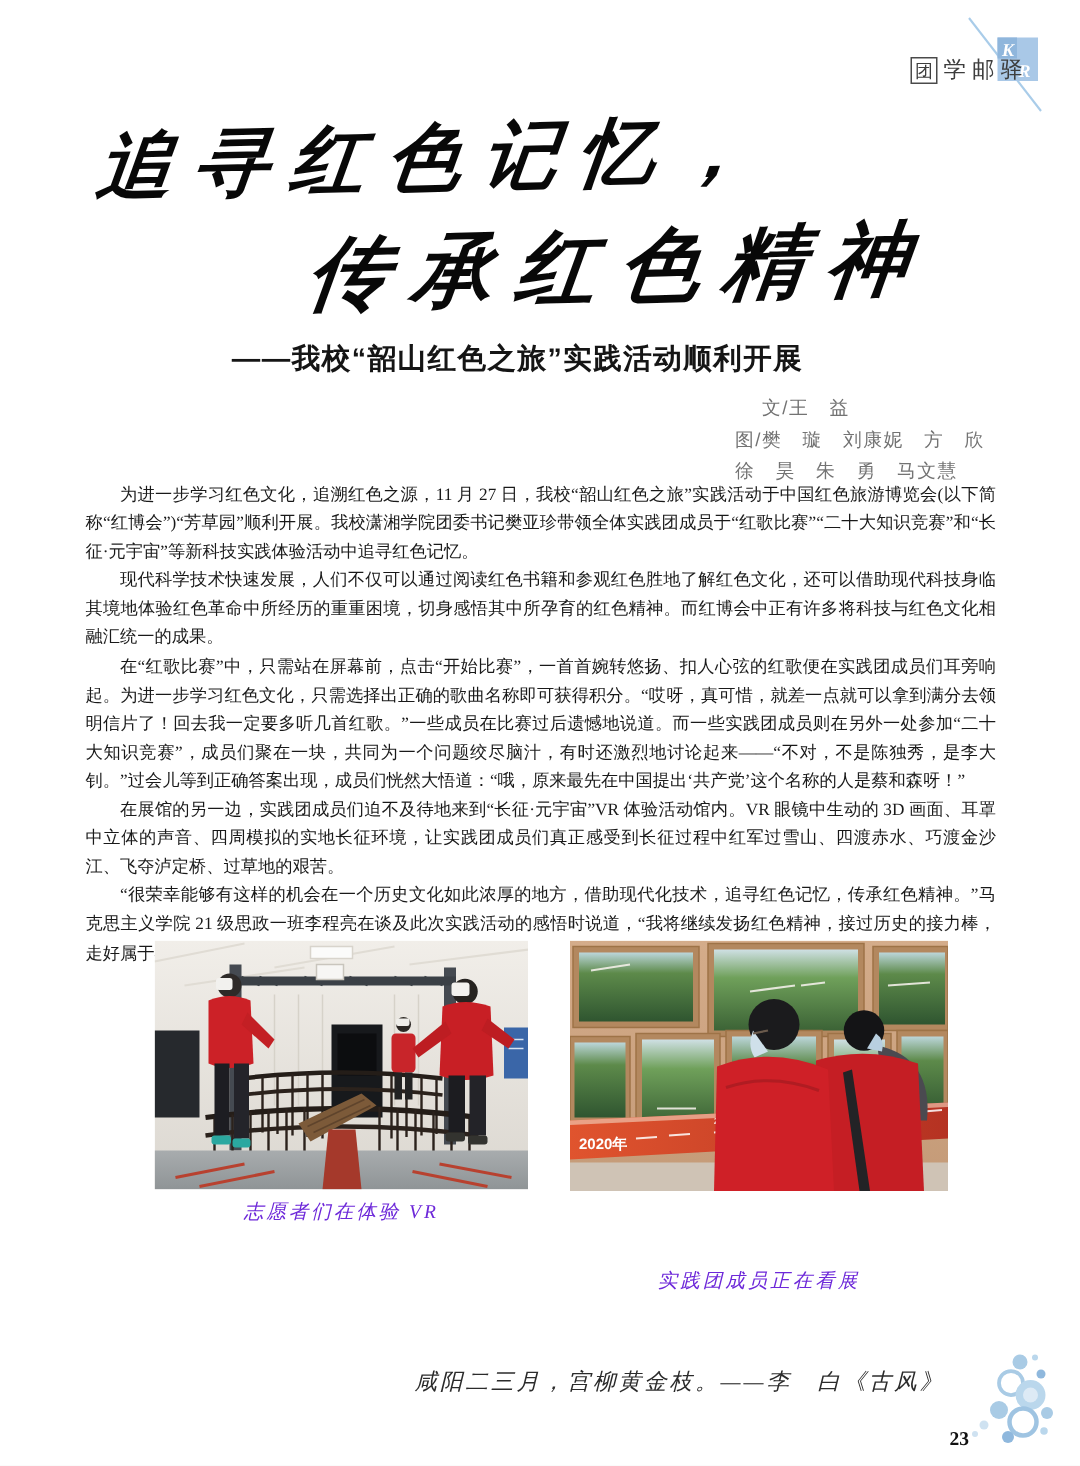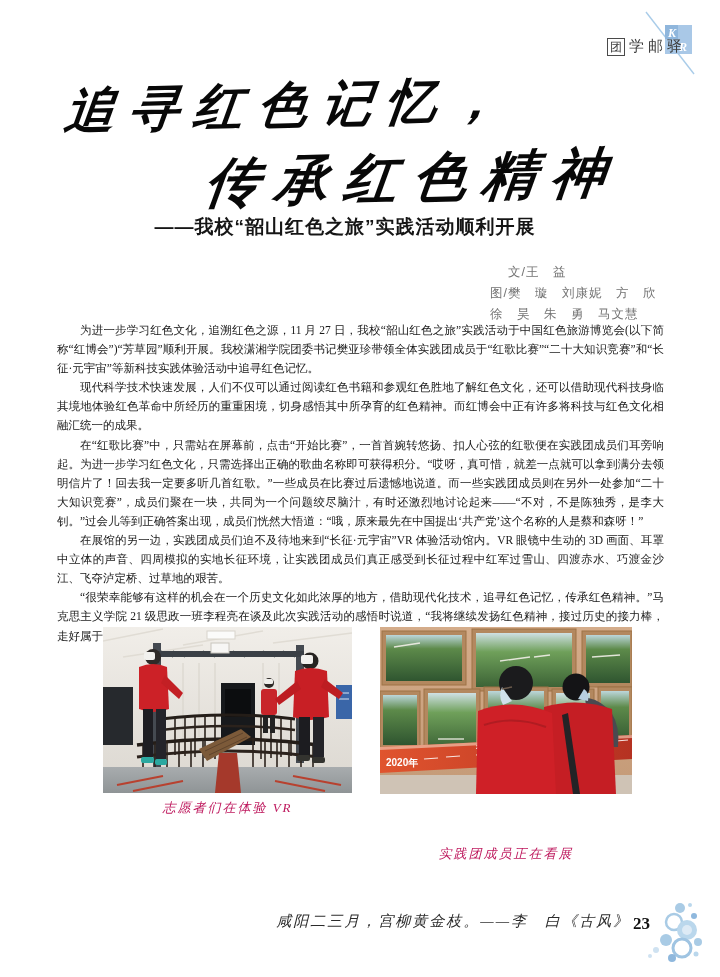--- a/index.html
+++ b/index.html
@@ -16,46 +16,46 @@
   .badge .boxed{display:inline-block;width:16px;height:16px;line-height:16px;text-align:center;
          border:1px solid #4a4a4a;font-size:12px;}
   .badge .rest{font-size:15px;letter-spacing:4px;}
 
   
   .calli{position:absolute;color:#080808;font-family:"DejaVu Serif","Liberation Serif",serif;
          font-style:italic;font-weight:bold;transform:skewX(-8deg) rotate(-1.5deg);white-space:nowrap;}
   .calli-1{left:66px;top:72px;font-size:50px;letter-spacing:14px;}
   .calli-2{left:206px;top:142px;font-size:54px;letter-spacing:15px;}
 
-  .subtitle{position:absolute;left:40px;top:214px;width:610px;text-align:center;
+  .subtitle{position:absolute;left:40px;top:226px;width:610px;text-align:center;
          font-family:"Liberation Sans","DejaVu Sans",sans-serif;font-weight:bold;
          font-size:19px;letter-spacing:1px;color:#151515;}
 
   .byline{position:absolute;left:490px;top:262px;font-size:12.5px;line-height:21px;
          font-family:"Liberation Sans","DejaVu Sans",sans-serif;color:#737373;letter-spacing:1px;}
   .byline .l1{margin-left:18px;}
   .byline .l3{}
 
   .article{position:absolute;left:57px;top:321px;width:607px;font-size:11.5px;line-height:19.1px;
          text-align:justify;color:#191919;}
   .article p{margin:0;text-indent:2em;}
 
   .photo{position:absolute;overflow:hidden;}
   .photo-left{left:103px;top:627px;width:249px;height:166px;}
   .photo-right{left:380px;top:627px;width:252px;height:167px;}
   .photo svg{display:block;}
 
   .caption{position:absolute;top:799px;text-align:center;font-style:italic;
-         font-size:13px;letter-spacing:2px;color:#be185d;}
+         font-size:13px;letter-spacing:2px;color:#6d28d9;}
   .caption-left{left:103px;width:249px;}
   .caption-right{left:380px;width:252px;margin-top:46px;}
 
   .footer-quote{position:absolute;top:912px;left:0;width:630px;text-align:right;
          font-style:italic;font-size:15px;letter-spacing:2px;color:#2b2b2b;}
-  .page-number{position:absolute;left:633px;top:914px;font-weight:bold;font-size:17px;color:#111;}
+  .page-number{position:absolute;left:633px;top:951px;font-weight:bold;font-size:13px;color:#111;}
   .footer-decor{position:absolute;left:644px;top:896px;width:70px;height:74px;}
 </style>
 </head>
 <body>
 
 <div class="page">
 
   <svg class="corner-svg" viewBox="0 0 102 84">
     <line x1="28" y1="8" x2="76" y2="70" stroke="#a9cce9" stroke-width="1.4"></line>
     <rect x="47" y="21" width="27" height="29" fill="#a9c8e7"></rect>

